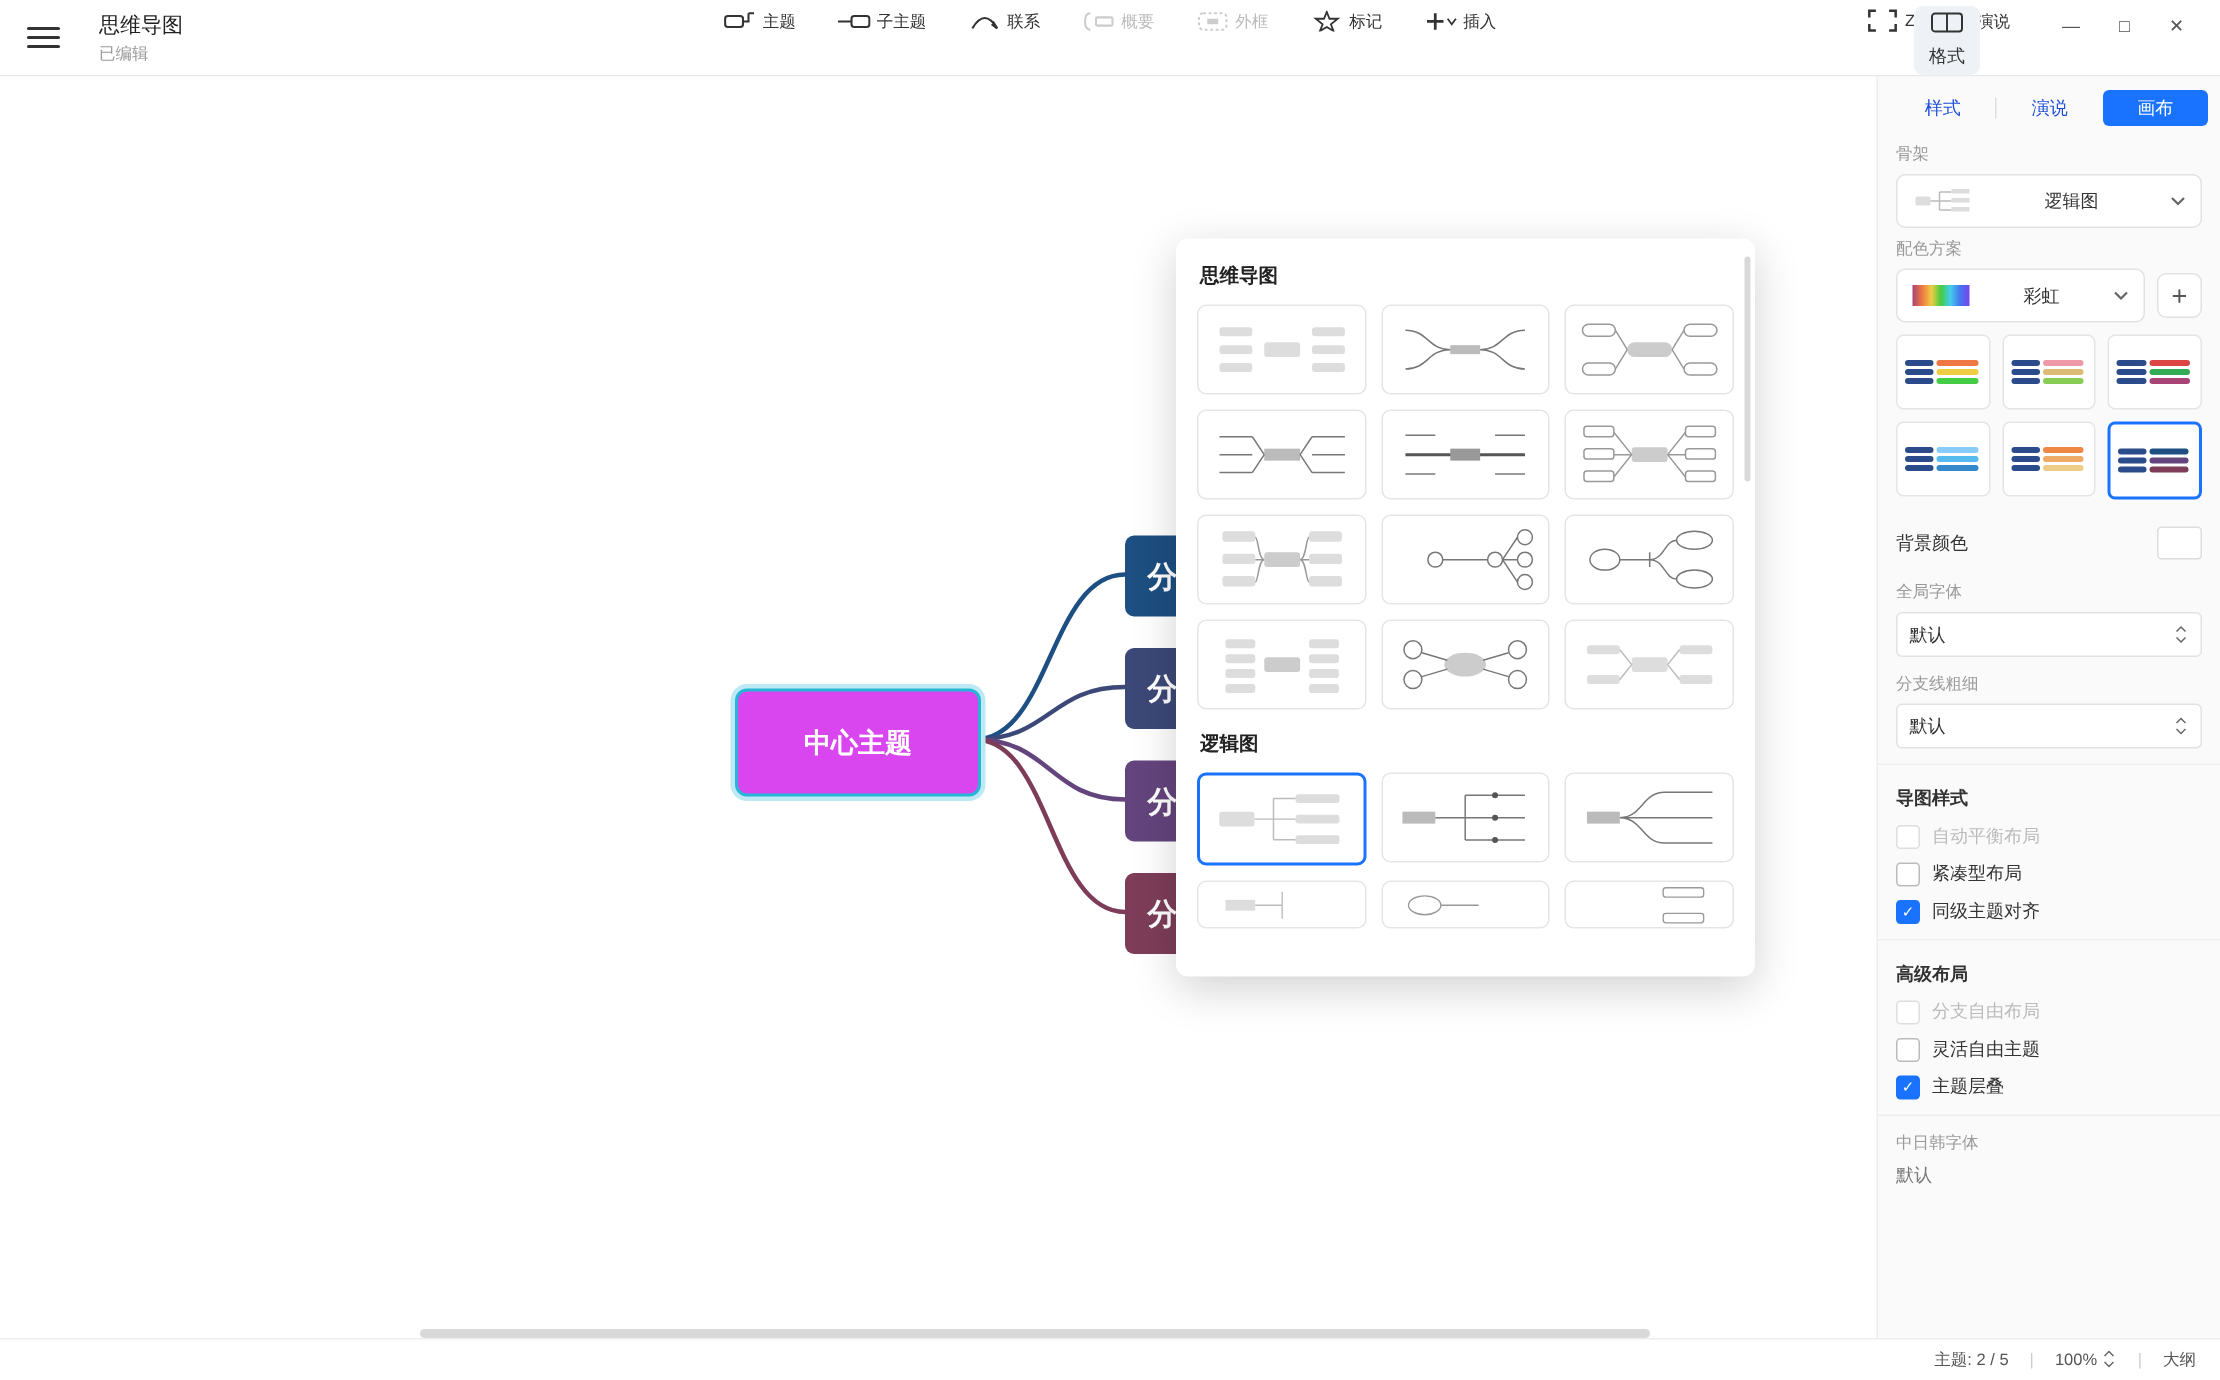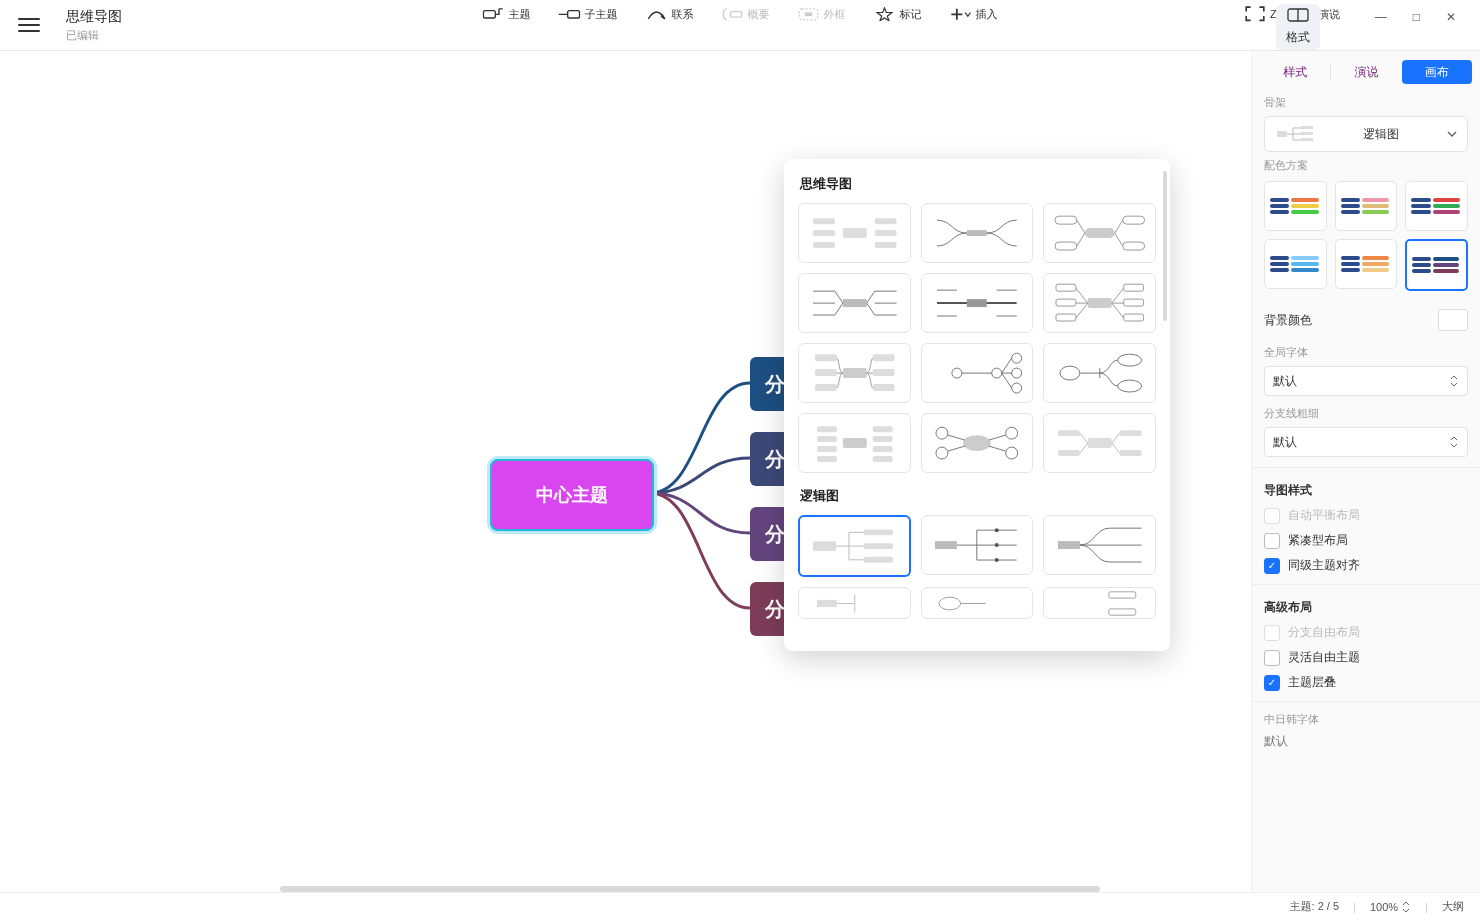--- a/index.html
+++ b/index.html
@@ -33,21 +33,21 @@
 .popup{position:absolute;left:784px;top:108px;width:358px;height:478px;background:#fff;border-radius:8px;box-shadow:0 8px 30px rgba(0,0,0,.18);padding:14px 14px 0 14px;overflow:hidden}
 .popup h4{margin:2px 0 10px 2px;font-size:13px;font-weight:bold;color:#222}
 .grid3{display:grid;grid-template-columns:repeat(3,1fr);gap:10px}
 .thumb{height:58px;border:1px solid #e5e5e5;border-radius:6px;background:#fff;display:flex;align-items:center;justify-content:center;cursor:pointer;position:relative}
 .thumb.sel{border:2px solid #1a73ff}
 .thumb svg{width:90%;height:90%}
 .pscroll{position:absolute;right:3px;top:12px;width:4px;height:150px;background:#d9d9d9;border-radius:2px}
 
 .panel{position:absolute;right:0;top:0;width:228px;bottom:0;background:#fafafa;border-left:1px solid #eee;overflow-y:auto}
 .ptabs{display:flex;height:30px;margin:6px 8px 8px 8px;align-items:center;gap:0}
-.ptab{flex:1;text-align:center;font-size:12px;color:#701a75;cursor:pointer;height:24px;line-height:24px;border-radius:4px}
+.ptab{flex:1;text-align:center;font-size:12px;color:#1d4ed8;cursor:pointer;height:24px;line-height:24px;border-radius:4px}
 .ptab.on{background:#1a73ff;color:#fff}
 .ptab.sep{flex:0 0 1px;height:14px;background:#ddd}
 .psec{padding:0 12px 12px 12px}
 .plabel{font-size:11px;color:#999;margin:6px 0}
 .selbox{height:34px;border:1px solid #e2e2e2;border-radius:6px;background:#fff;display:flex;align-items:center;padding:0 10px;justify-content:space-between;cursor:pointer}
 .selbox .mini{width:40px;height:20px}
 .chev{width:10px;height:10px}
 .row{display:flex;gap:8px;align-items:center}
 .plus{width:28px;height:28px;border:1px solid #e2e2e2;border-radius:6px;background:#fff;display:flex;align-items:center;justify-content:center;font-size:18px;color:#555;cursor:pointer}
 .scheme-grid{display:grid;grid-template-columns:repeat(3,1fr);gap:8px;margin-top:8px}
@@ -404,20 +404,30 @@
             <rect x="26" y="8" width="12" height="3" fill="#ddd"></rect>
             <rect x="26" y="14" width="12" height="3" fill="#ddd"></rect>
           </svg>
         <span>逻辑图</span>
         <svg class="chev" viewBox="0 0 10 10">
             <path d="M1 3 L5 7 L9 3" stroke="#666" fill="none" stroke-width="1.5"></path>
           </svg>
       </div>
 
       <div class="plabel" style="">配色方案</div>
+      <div class="row">
+        <div class="selbox" style="flex:1">
+          <span class="rainbow-strip"></span>
+          <span>彩虹</span>
+          <svg class="chev" viewBox="0 0 10 10">
+              <path d="M1 3 L5 7 L9 3" stroke="#666" fill="none" stroke-width="1.5"></path>
+            </svg>
+        </div>
+        <div class="plus">+</div>
+      </div>
       <div class="scheme-grid">
         <div class="sch">
             <div class="bars">
               <span style="background:#2b4b8a"></span>
               <span style="background:#e74"></span>
               <span style="background:#2b4b8a"></span>
               <span style="background:#ec4"></span>
               <span style="background:#2b4b8a"></span>
               <span style="background:#4c4"></span>
             </div>

